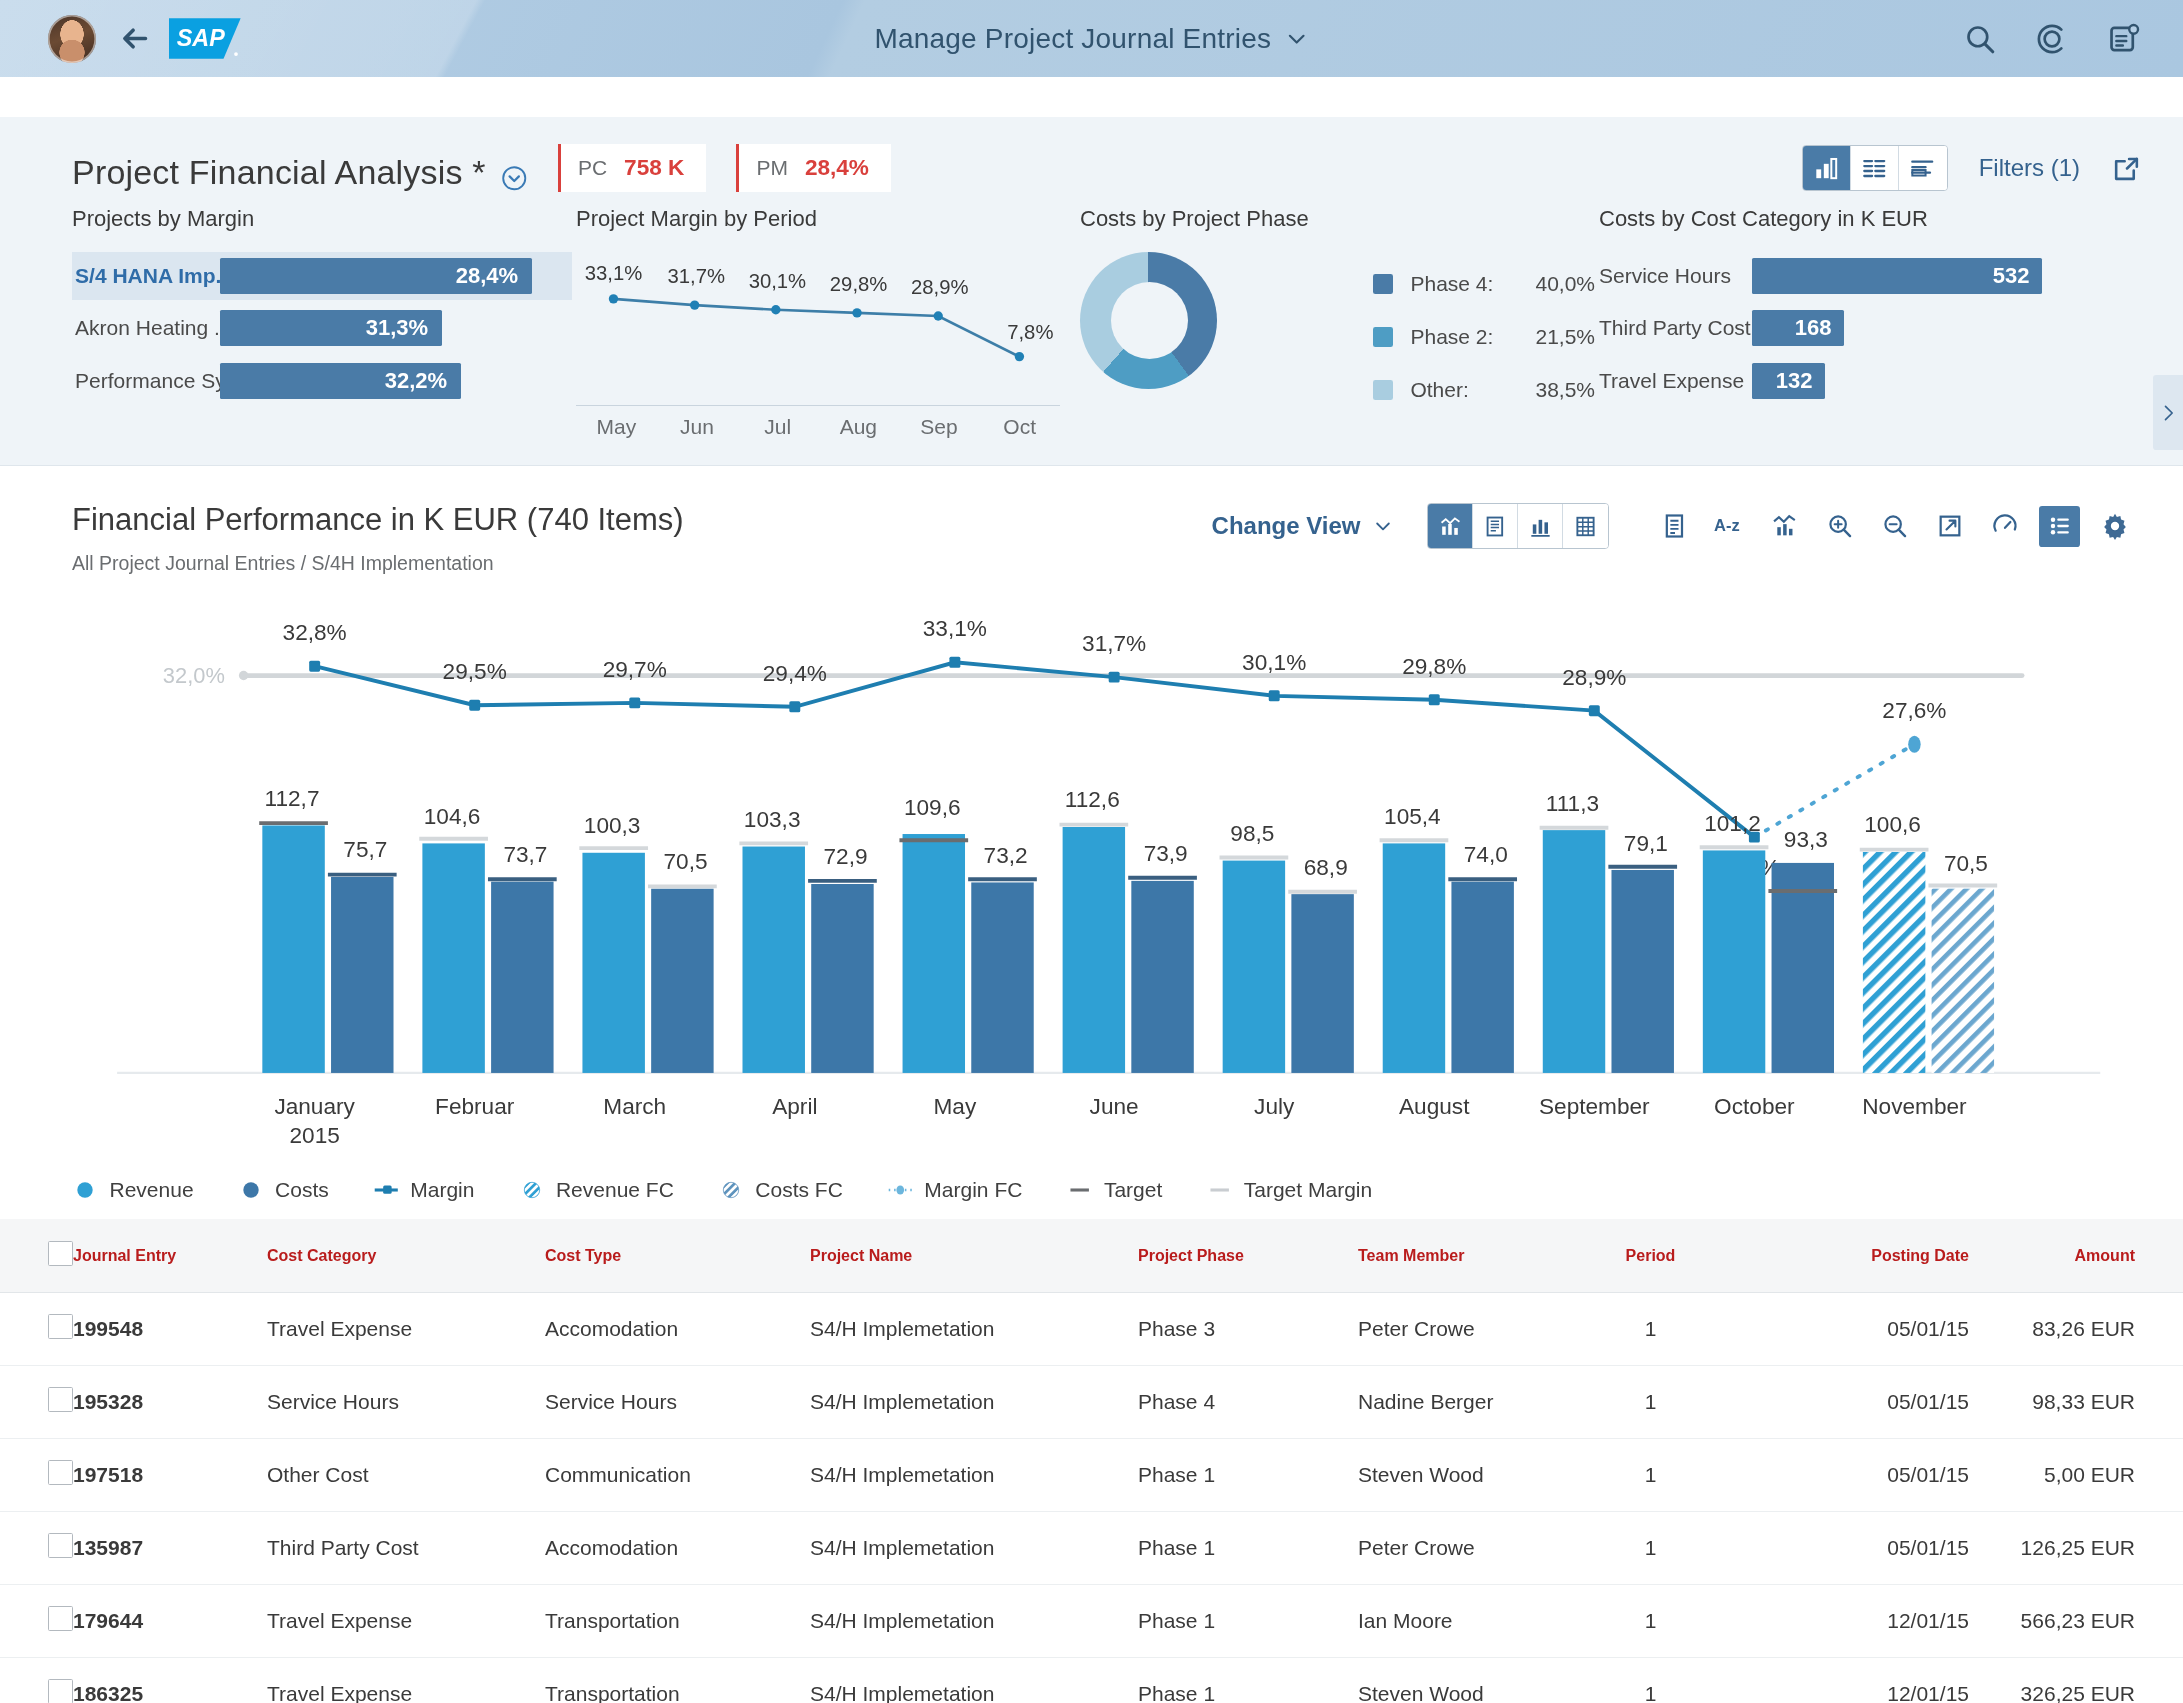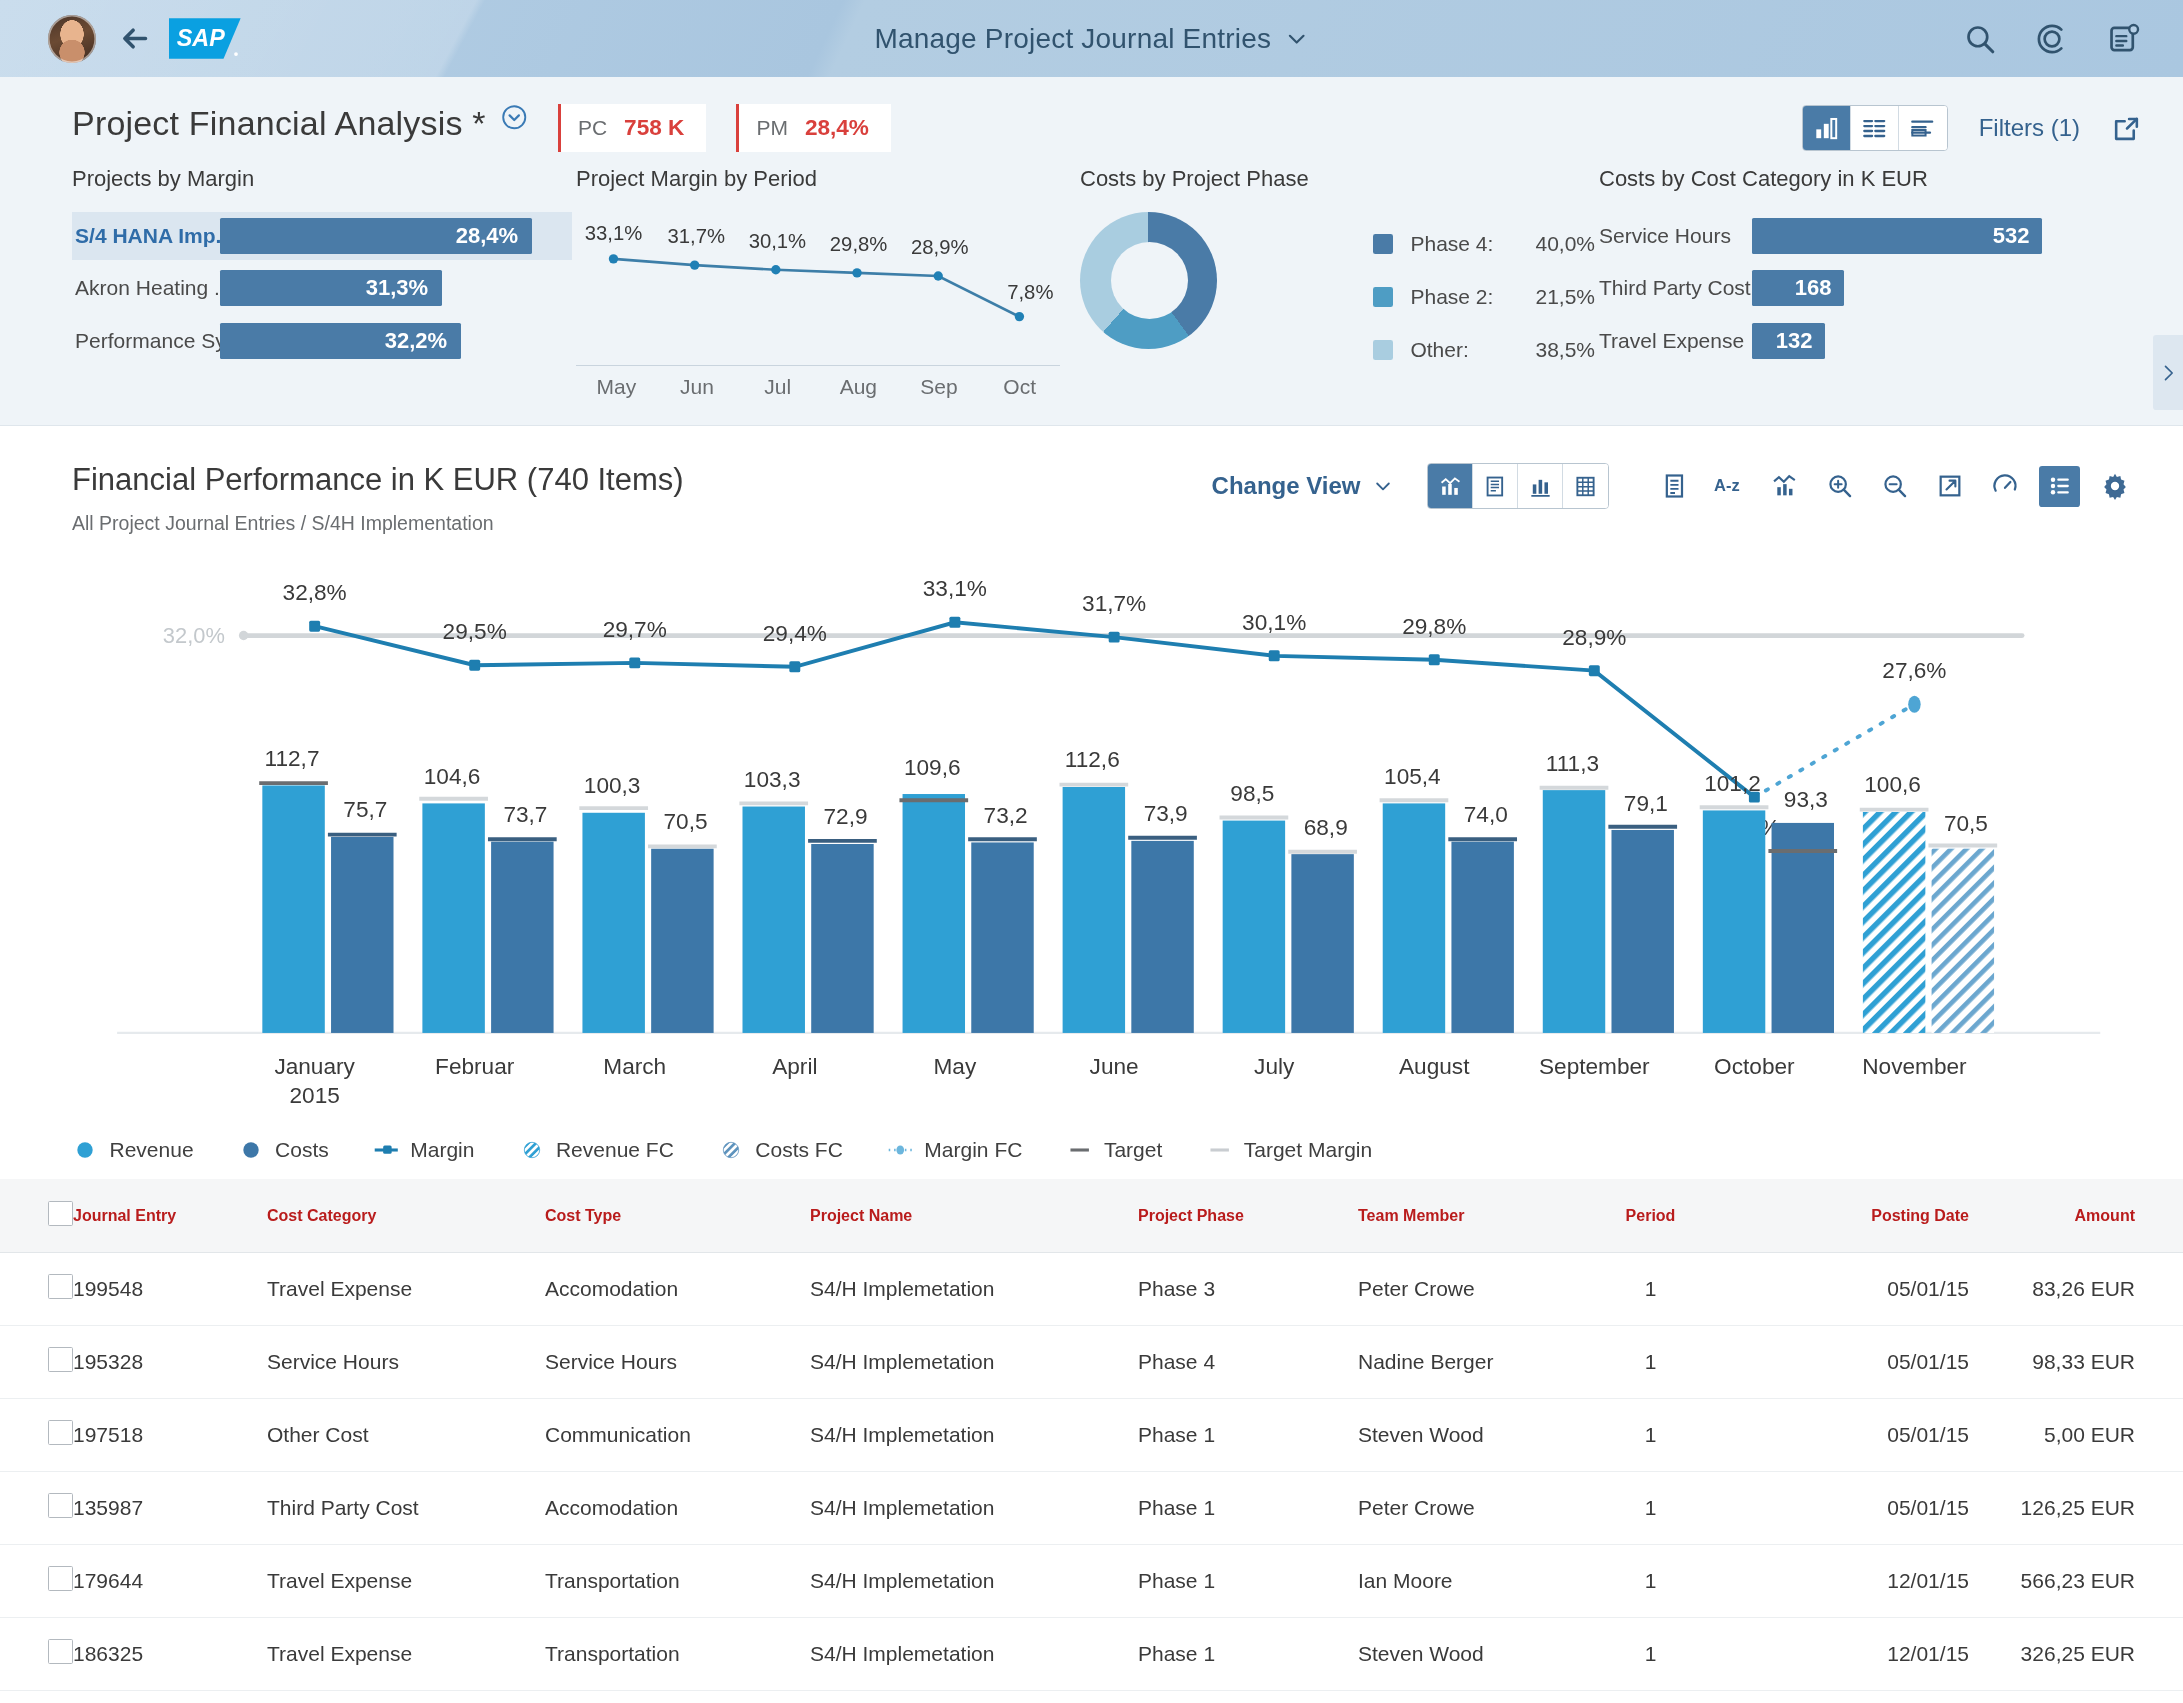--- a/index.html
+++ b/index.html
@@ -58,23 +58,24 @@
   .shell-icons > div { width: 36px; height: 36px; display:flex; align-items:center; justify-content:center; }
 
   
   .kpi-area {
     background: #eff4f8;
     border-bottom: 0.8px solid #dfe6ec;
     padding: 0 0 26.5px 0;
     position: relative;
   }
   .title-row {
-    display: flex; align-items: flex-start;
+    display: flex; align-items: flex-end;
     padding: 26.5px 0 0 72px;
     position: relative;
+    margin-top: 40px;
   }
   .page-title {
     font-size: 34px; color: #3a3a3a; font-weight: 400; letter-spacing: 0.2px;
     white-space: nowrap;
   }
   .title-chevron {
     margin-left: 15.6px; width: 26.5px; height: 26.5px; flex: 0 0 auto;
   }
   .kpi-chip {
     margin-left: 30px; height: 48px; background: #ffffff;
@@ -219,21 +220,21 @@
     font-size: 21px; color: #3a3a3a; padding: 21px 0; height: 49px;
     border-bottom: 0.8px solid #eceff1; vertical-align: middle;
   }
   .tbl td.num, .tbl th.num { text-align: right; }
   .tbl td.ctr, .tbl th.ctr { text-align: center; }
   .col-chk { width: 73px; padding-left: 48px !important; }
   .chk {
     width: 25px; height: 25px; border: 0.8px solid #b3b9bf; background: #fff; border-radius: 1.6px;
     display: inline-block;
   }
-  .je-link { color: #2f6ca8; font-weight: normal; }
+  .je-link { color: #2f6ca8; font-weight: bold; }
   .muted { color: #6a6d70; }
 </style>
 </head>
 <body>
 
 <div class="shell-header">
   <div class="avatar"></div>
   <div class="back-arrow">
     <svg width="33" height="33" viewBox="0 0 24 24">
         <path d="M20 12H5M5 12l6-6M5 12l6 6" fill="none" stroke="#31536e" stroke-width="2.6" stroke-linecap="round" stroke-linejoin="round"></path>

